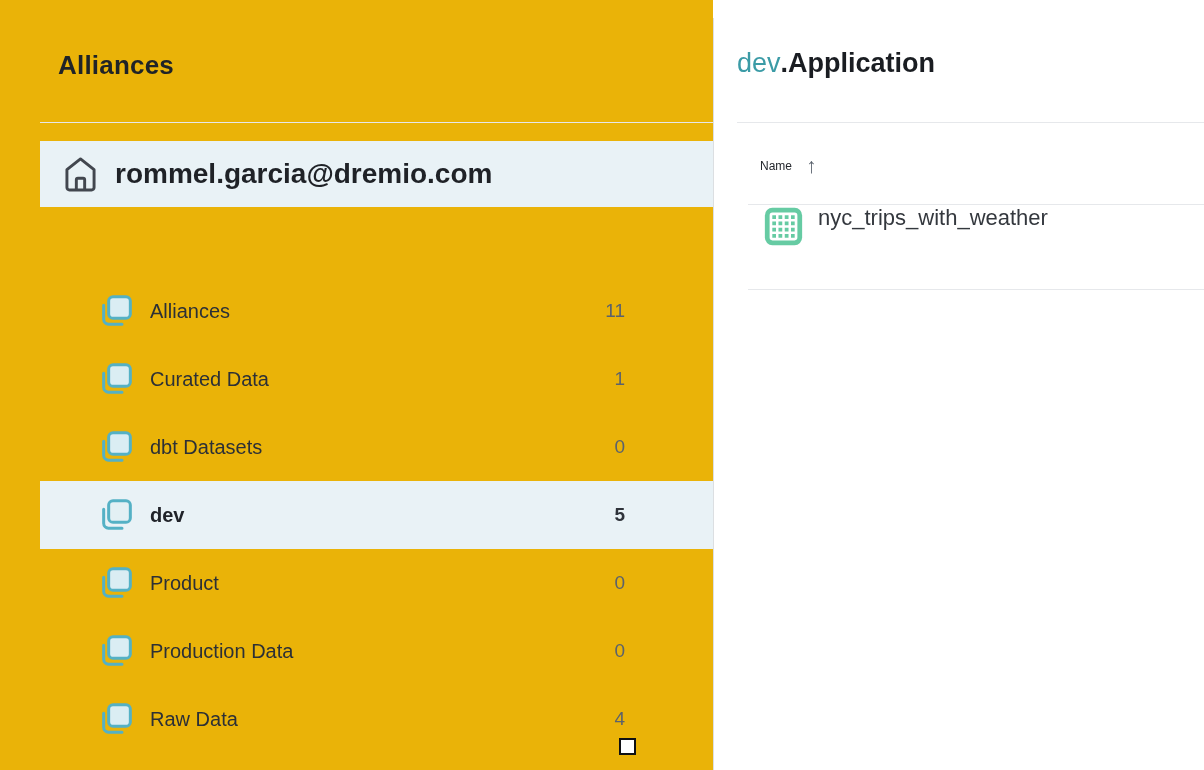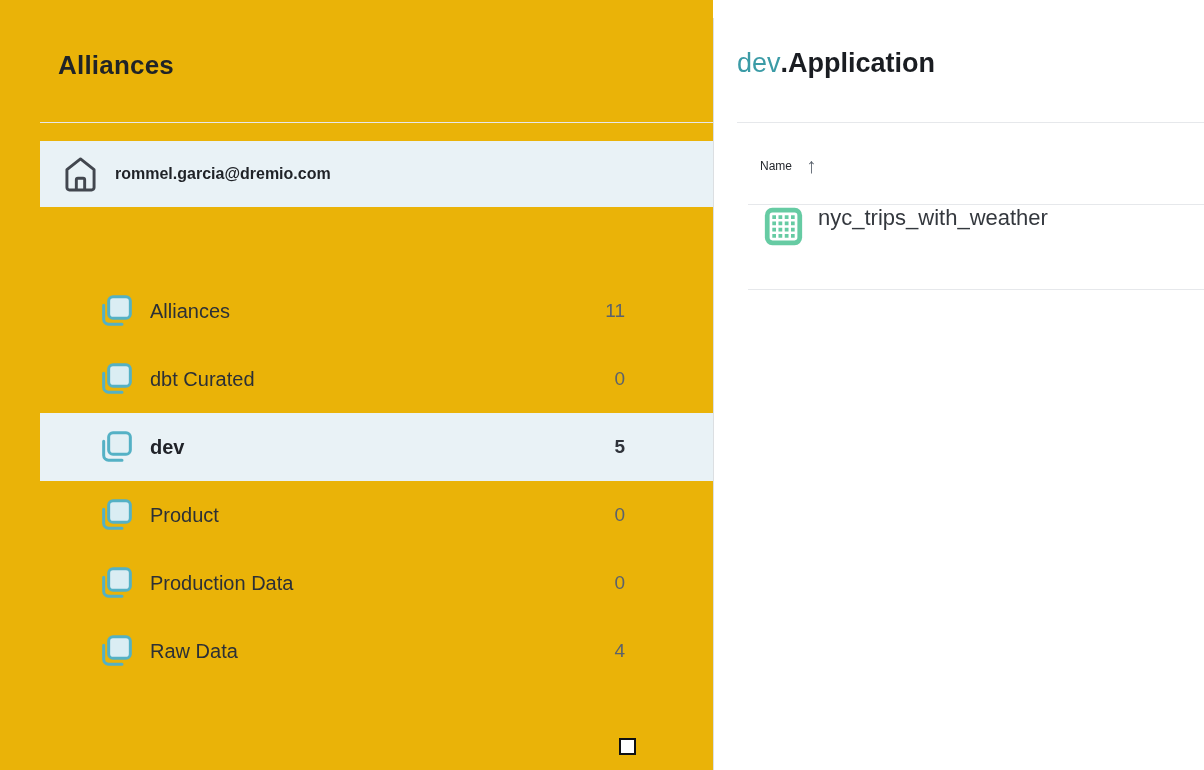--- a/index.html
+++ b/index.html
@@ -8,21 +8,21 @@
 
   
   .sidebar { position:absolute; left:0; top:0; width:713px; height:770px; background:#eab308;text-decoration:underline; }
   .sidebar-title { position:absolute; left:58px; top:50px; font-size:26px; font-weight:700;
                    color:#1f2328; letter-spacing:.2px; }
   .sidebar-divider { position:absolute; left:40px; width:673px; top:122px; height:1px; background:#e6e8eb; }
 
   .home-row { position:absolute; left:40px; top:141px; width:673px; height:66px;
               background:#e9f2f6; display:flex; align-items:center; cursor:pointer; }
   .home-icon { margin-left:22px; width:37px; height:42px; flex:none; display:flex; align-items:center; }
-  .home-label { margin-left:16px; font-size:16px; font-weight:700; color:#1f2227; }
+  .home-label { margin-left:16px; font-size:28px; font-weight:700; color:#1f2227; }
 
   .spaces-header { position:absolute; left:40px; top:221px; width:673px; height:42px; }
   .chevron { position:absolute; left:12px; top:12px; width:22px; height:16px; cursor:pointer; }
   .spaces-label { position:absolute; left:63px; top:8px; font-size:20px; color:#4d545f; }
   .add-space { position:absolute; left:610px; top:1px; width:38px; height:38px; cursor:pointer; }
 
   .space-rows { position:absolute; left:40px; top:277px; width:673px; }
   .space-row { position:relative; width:673px; height:68px; display:flex; align-items:center; cursor:pointer; }
   .space-row.selected { background:#e9f2f6; }
   .space-icon { margin-left:56px; width:40px; height:40px; flex:none; }
@@ -83,29 +83,39 @@
       <span class="space-icon">
         <svg width="40" height="40" viewBox="0 0 24 24">
           <path d="M4.6 8.6V17a2.9 2.9 0 0 0 2.9 2.9h8.1" fill="none" stroke="#54b1c5" stroke-width="1.8" stroke-linecap="round"></path>
           <rect x="7.6" y="3.4" width="13" height="13" rx="2.6" fill="#daedf3" stroke="#54b1c5" stroke-width="1.8"></rect>
         </svg>
       </span>
       <span class="space-name">Alliances</span>
       <span class="space-count">11</span>
     </div>
 
+    <div class="space-row">
+      <span class="space-icon">
+        <svg width="40" height="40" viewBox="0 0 24 24">
+          <path d="M4.6 8.6V17a2.9 2.9 0 0 0 2.9 2.9h8.1" fill="none" stroke="#54b1c5" stroke-width="1.8" stroke-linecap="round"></path>
+          <rect x="7.6" y="3.4" width="13" height="13" rx="2.6" fill="#daedf3" stroke="#54b1c5" stroke-width="1.8"></rect>
+        </svg>
+      </span>
+      <span class="space-name">Curated Data</span>
+      <span class="space-count">1</span>
+    </div>
 
     <div class="space-row">
       <span class="space-icon">
         <svg width="40" height="40" viewBox="0 0 24 24">
           <path d="M4.6 8.6V17a2.9 2.9 0 0 0 2.9 2.9h8.1" fill="none" stroke="#54b1c5" stroke-width="1.8" stroke-linecap="round"></path>
           <rect x="7.6" y="3.4" width="13" height="13" rx="2.6" fill="#daedf3" stroke="#54b1c5" stroke-width="1.8"></rect>
         </svg>
       </span>
-      <span class="space-name">dbt Curated</span>
+      <span class="space-name">dbt Datasets</span>
       <span class="space-count">0</span>
     </div>
 
     <div class="space-row selected">
       <span class="space-icon">
         <svg width="40" height="40" viewBox="0 0 24 24">
           <path d="M4.6 8.6V17a2.9 2.9 0 0 0 2.9 2.9h8.1" fill="none" stroke="#54b1c5" stroke-width="1.8" stroke-linecap="round"></path>
           <rect x="7.6" y="3.4" width="13" height="13" rx="2.6" fill="#e3f0f4" stroke="#54b1c5" stroke-width="1.8"></rect>
         </svg>
       </span>

